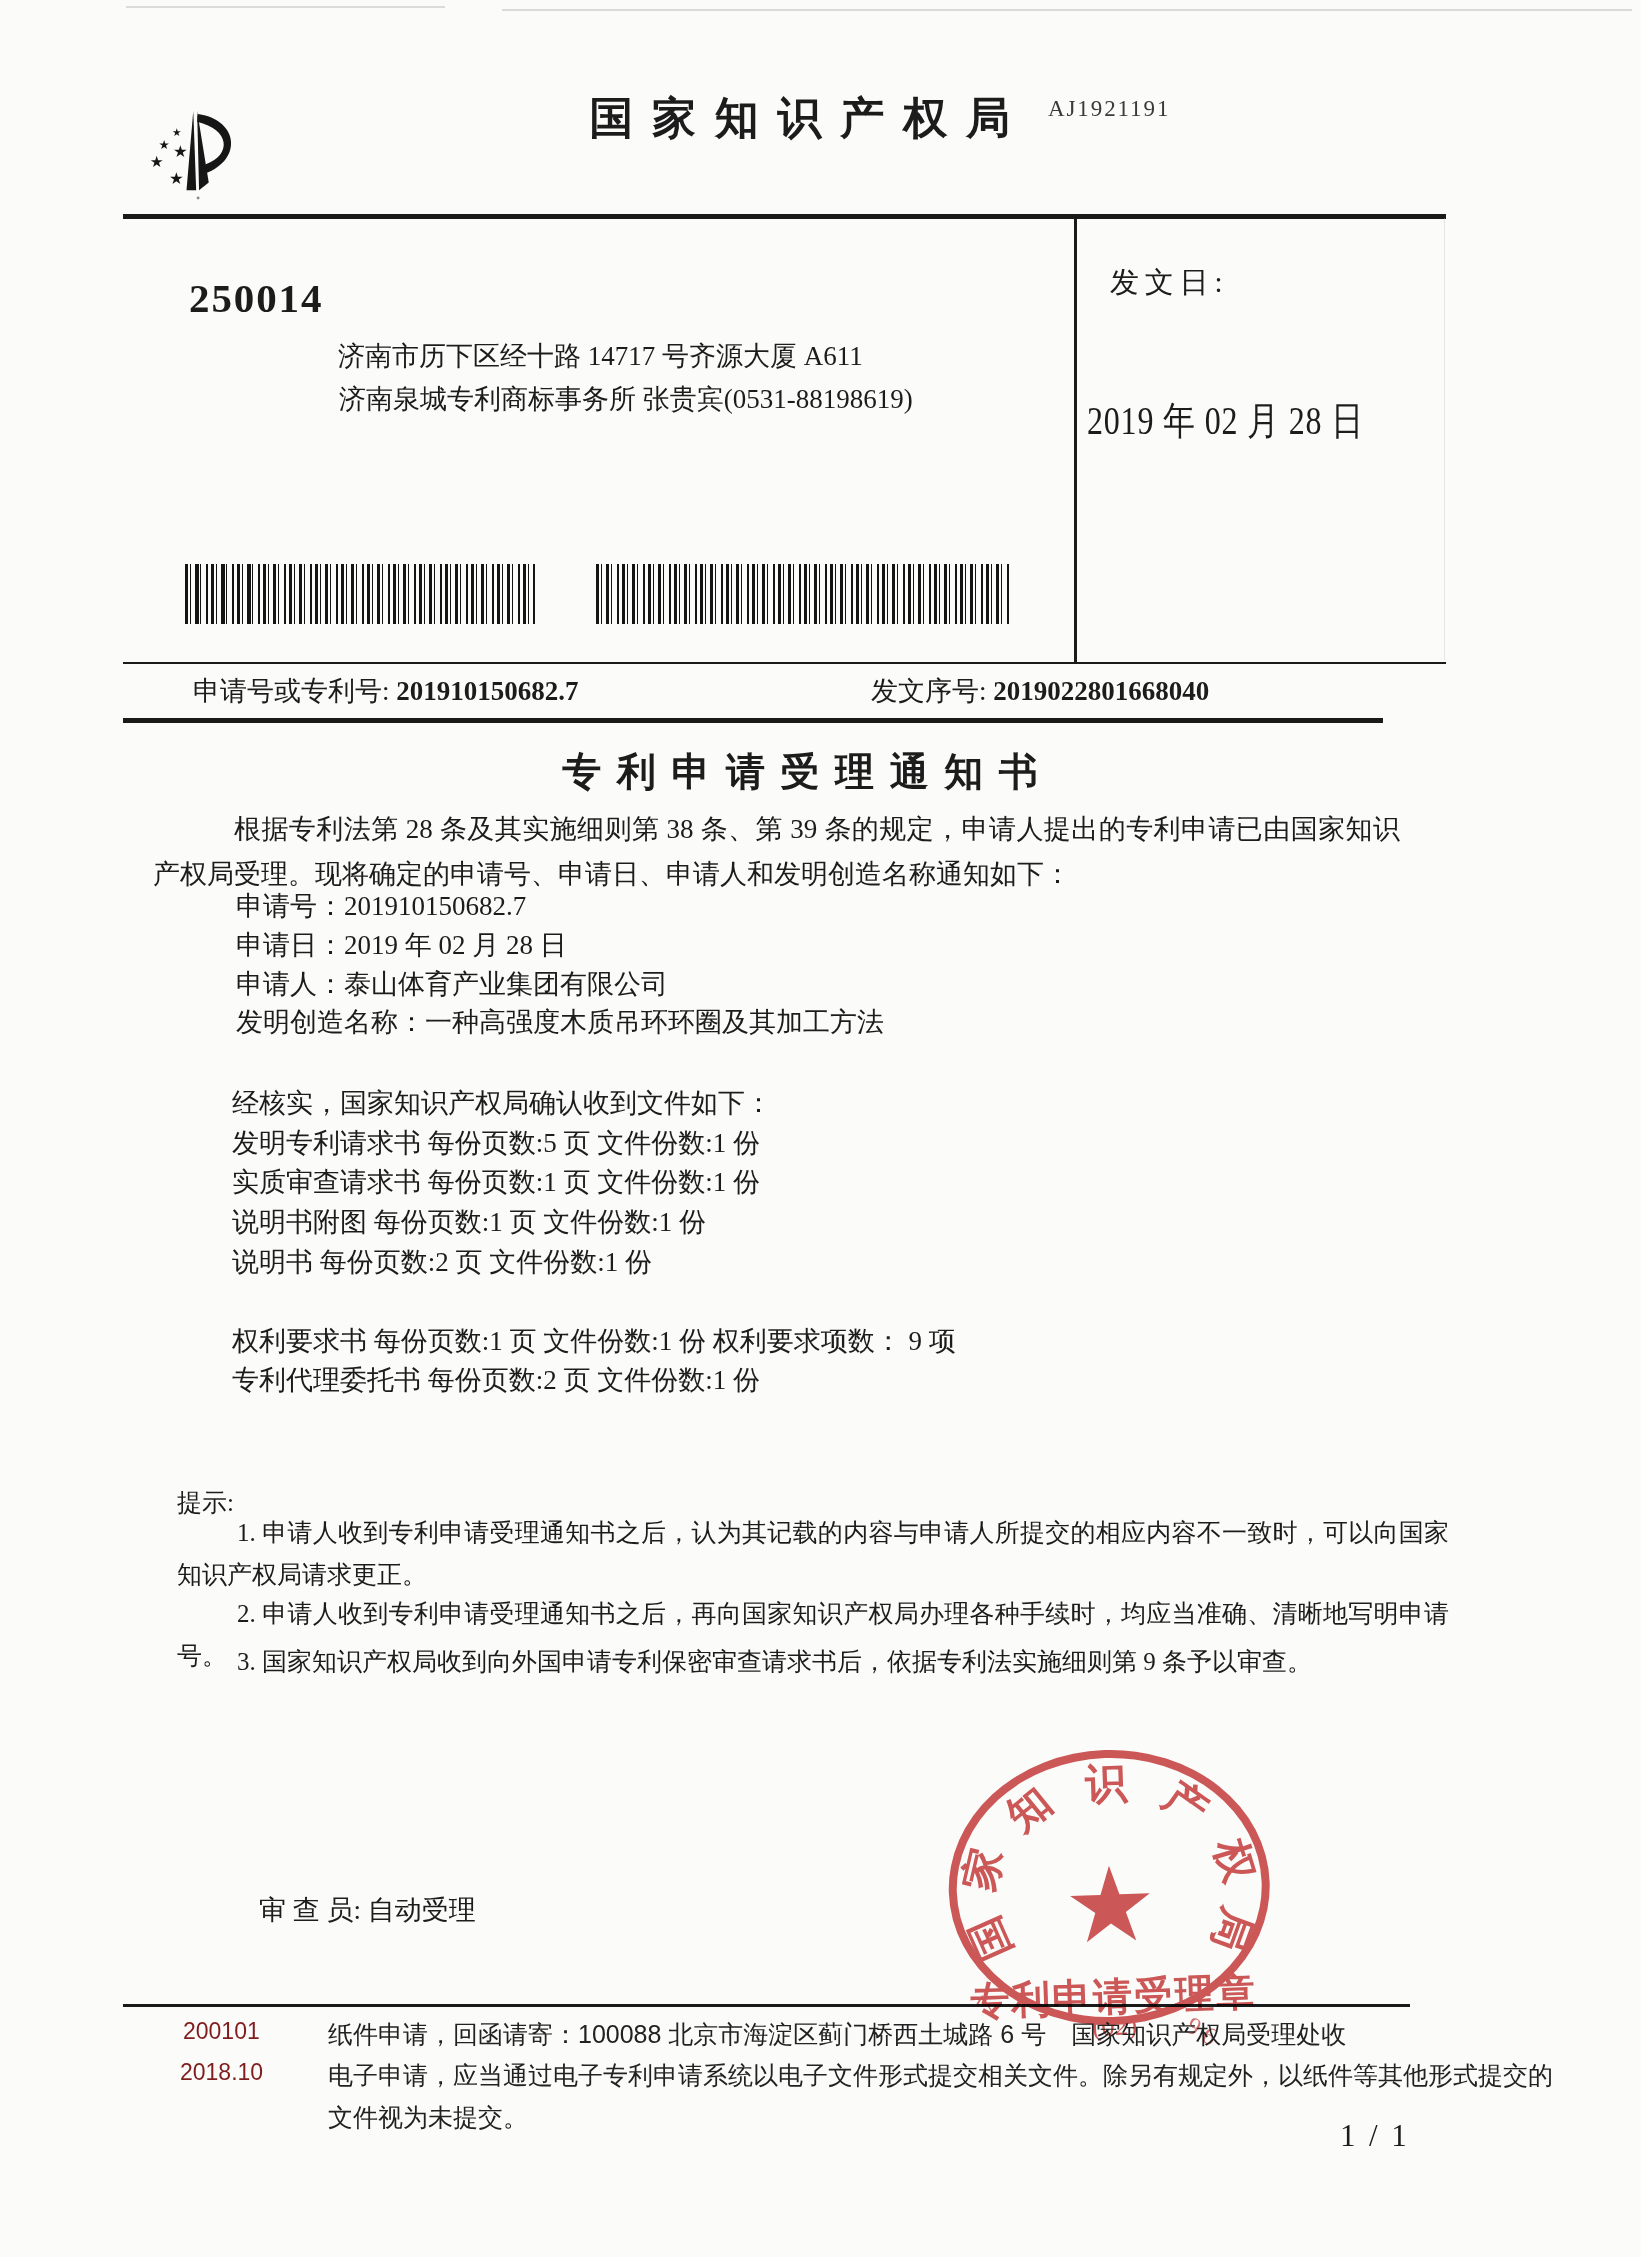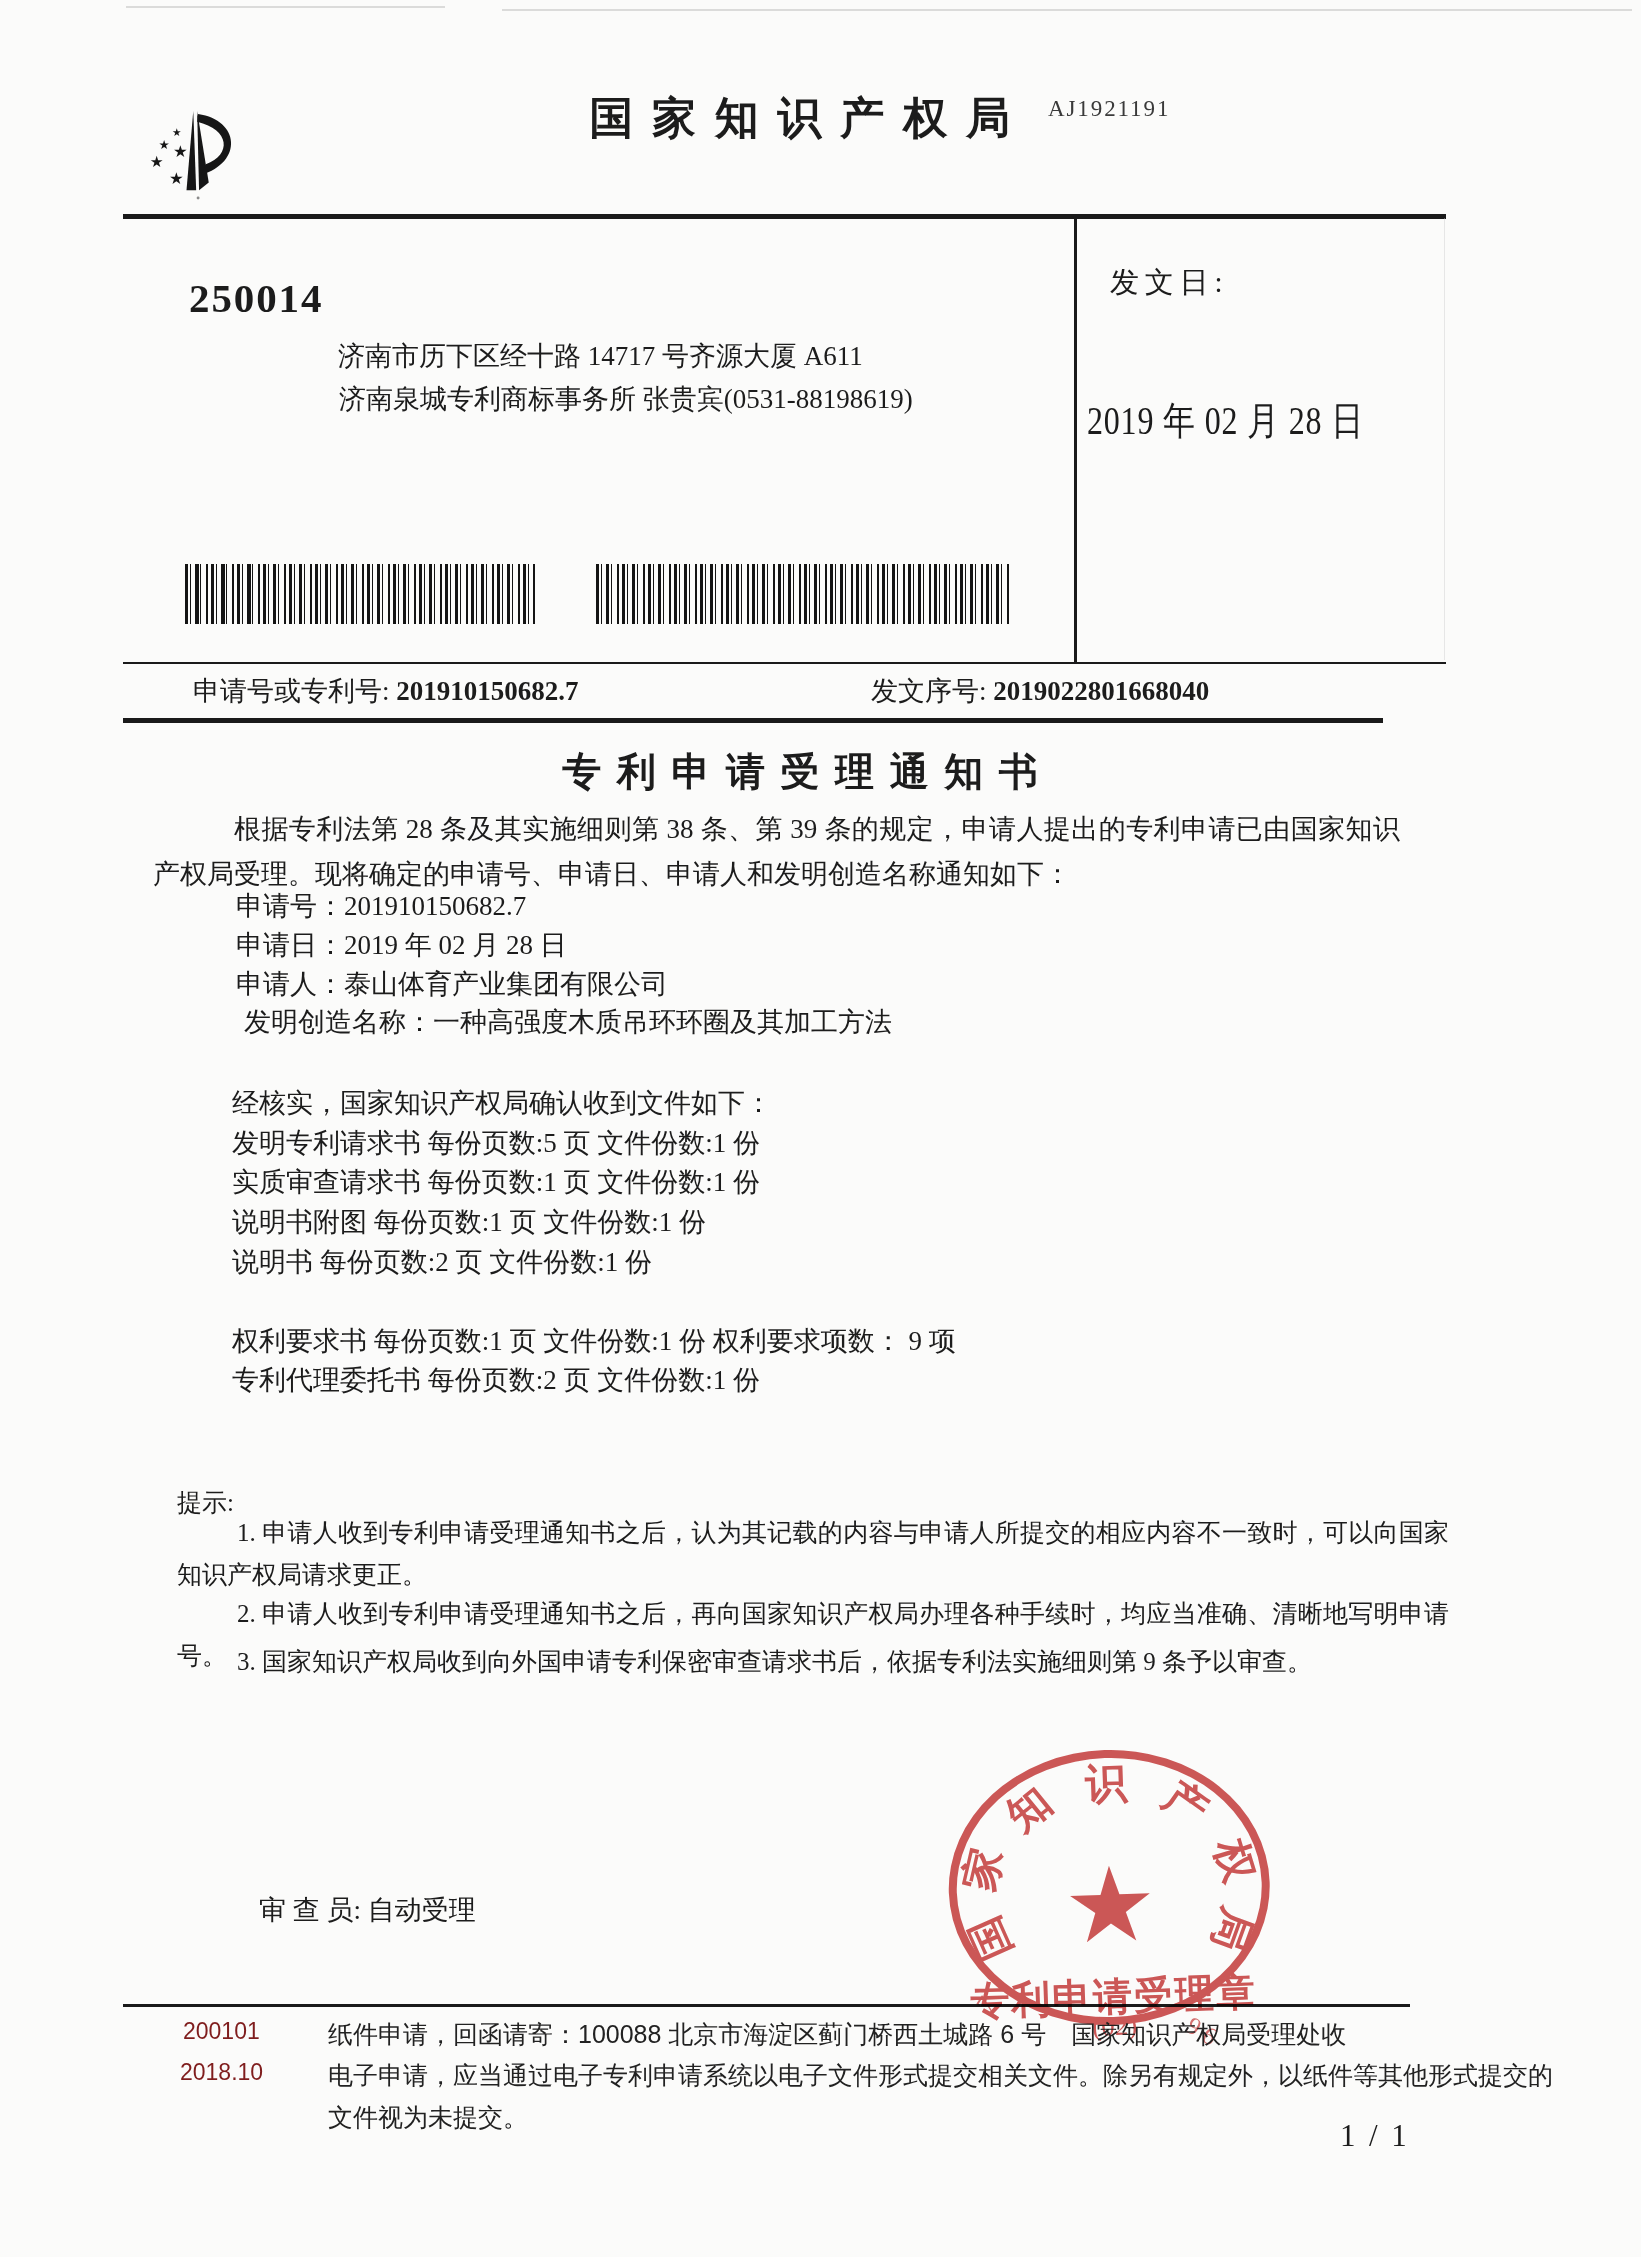--- a/index.html
+++ b/index.html
@@ -105,21 +105,21 @@
 
   <div class="hline" style="left:123px;top:718px;width:1260px;height:4.8px;"></div>
 
   <div class="abs notice-title" style="left:367px;top:745px;width:869px;">专 利 申 请 受 理 通 知 书</div>
 
   <div class="abs body-text" style="left:153px;top:807px;width:1247px;text-indent:81px;">根据专利法第 28 条及其实施细则第 38 条、第 39 条的规定，申请人提出的专利申请已由国家知识产权局受理。现将确定的申请号、申请日、申请人和发明创造名称通知如下：</div>
 
   <div class="abs line28" style="left:236px;top:888px;">申请号：201910150682.7</div>
   <div class="abs line28" style="left:236px;top:927px;">申请日：2019 年 02 月 28 日</div>
   <div class="abs line28" style="left:236px;top:966px;">申请人：泰山体育产业集团有限公司</div>
-  <div class="abs line28" style="left:244px;top:1004px;">发明创造名称：一种高强度木质吊环环圈及其加工方法</div>
+  <div class="abs line28" style="left:236px;top:1004px;">发明创造名称：一种高强度木质吊环环圈及其加工方法</div>
 
   <div class="abs line28" style="left:232px;top:1085px;">经核实，国家知识产权局确认收到文件如下：</div>
   <div class="abs line28" style="left:232px;top:1125px;">发明专利请求书 每份页数:5 页 文件份数:1 份</div>
   <div class="abs line28" style="left:232px;top:1164px;">实质审查请求书 每份页数:1 页 文件份数:1 份</div>
   <div class="abs line28" style="left:232px;top:1204px;">说明书附图 每份页数:1 页 文件份数:1 份</div>
   <div class="abs line28" style="left:232px;top:1244px;">说明书 每份页数:2 页 文件份数:1 份</div>
   <div class="abs line28" style="left:232px;top:1323px;">权利要求书 每份页数:1 页 文件份数:1 份 权利要求项数： 9 项</div>
   <div class="abs line28" style="left:232px;top:1362px;">专利代理委托书 每份页数:2 页 文件份数:1 份</div>
 
   <div class="abs notes-text" style="left:177px;top:1482px;">提示:</div>

